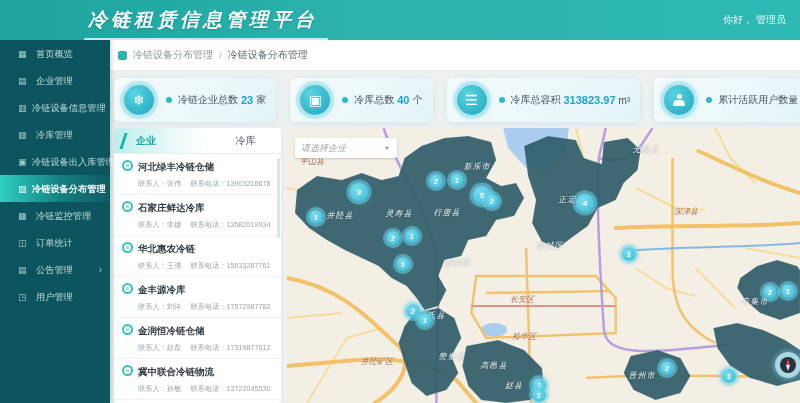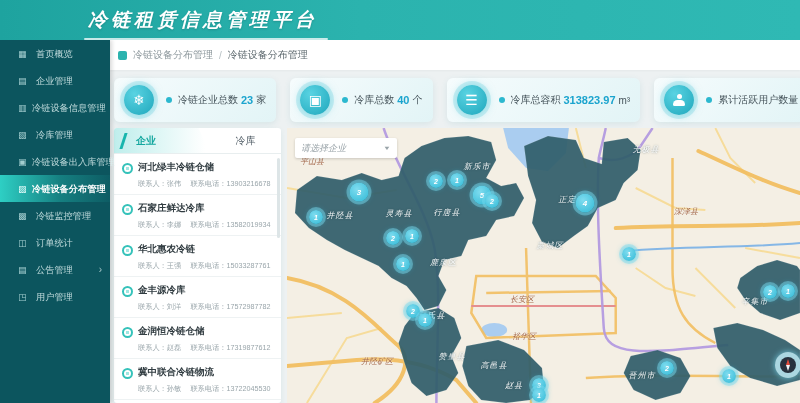--- a/index.html
+++ b/index.html
@@ -65,21 +65,21 @@
   .tabs { height:26px; display:flex; align-items:stretch; border-bottom:1px solid #e8eeef; position:relative; }
   .tab { display:flex; align-items:center; font-size:10px; cursor:pointer; }
   .tab.active { flex:0 0 96px; padding-left:22px; color:#14a79f; font-weight:bold;
     background:linear-gradient(90deg,#bfeeec 0%,rgba(191,238,236,0) 95%);
     clip-path:polygon(0 0,88% 0,100% 100%,0 100%); position:relative; }
   .tab.active::before { content:""; position:absolute; left:8px; top:5px; width:3px; height:16px;
     background:#17b5ad; transform:skewX(-18deg); }
   .tab.inactive { flex:1; justify-content:center; color:#55616a; }
   .list { flex:1; overflow:hidden; position:relative; }
   .list-item { padding:6px 8px 5px 8px; border-bottom:1px solid #eef2f3; position:relative; }
-  .li-head { display:flex; align-items:flex-end; }
+  .li-head { display:flex; align-items:flex-start; }
   .li-ico { width:11px; height:11px; border-radius:50%; border:2px solid #35c2ba; margin-right:5px; flex:none;
     background:radial-gradient(circle,#9fe6e1 30%,#fff 32%); }
   .li-name { font-size:10px; color:#313c41; font-weight:bold; white-space:nowrap; transform:scale(.95); transform-origin:left center;}
   .li-meta { margin:4px 0 0 16px; font-size:8px; color:#9aa6ab; white-space:nowrap;
     transform:scale(.9); transform-origin:left center; }
   .li-meta .sp { display:inline-block; width:8px; }
   .scrollbar { position:absolute; right:1px; top:4px; width:3px; height:80px; border-radius:2px; background:#dde5e7; }
 
   
   .map { flex:1; position:relative; overflow:hidden; background:#f4efe4;font-style:italic; }
@@ -106,20 +106,24 @@
   .compass-inner::before { content:""; position:absolute; left:5.5px; top:2px;
     border-left:2.5px solid transparent; border-right:2.5px solid transparent; border-bottom:6px solid #e04b3c; }
   .compass-inner::after { content:""; position:absolute; left:5.5px; bottom:2px;
     border-left:2.5px solid transparent; border-right:2.5px solid transparent; border-top:6px solid #f2f5f7; }
 </style>
 </head>
 <body>
 
 <div class="header">
   <div class="header-title">冷链租赁信息管理平台</div>
+  <div class="header-user">
+    <span>你好，</span>
+    <span>管理员</span>
+  </div>
 </div>
 
 <div class="sidebar" id="sidebar">
     <div class="side-item">
     <span class="si-icon">▦</span>
     <span class="si-label">首页概览</span>
     <span class="si-arrow"></span>
   </div>
     <div class="side-item">
     <span class="si-icon">▤</span>
@@ -344,21 +348,21 @@
       </div>
 
       <div id="overlays">
           <div class="dlabel" style="left: 53px; top: 87px;">井陉县</div>
           <div class="dlabel" style="left: 112px; top: 85px;">灵寿县</div>
           <div class="dlabel" style="left: 160px; top: 84px;">行唐县</div>
           <div class="dlabel" style="left: 190px; top: 38px;">新乐市</div>
           <div class="dlabel" style="left: 327px; top: 21px; margin-left: 32px;">无极县</div>
           <div class="dlabel" style="left: 285px; top: 71px;">正定县</div>
           <div class="dlabel" style="left: 263px; top: 117px;">藁城区</div>
-          <div class="dlabel" style="left: 140px; top: 134px; padding-left: 33px;">鹿泉区</div>
+          <div class="dlabel" style="left: 154px; top: 134px; padding-left: 33px;">鹿泉区</div>
           <div class="dlabel" style="left: 145px; top: 175px; margin-top: 12px;">元氏县</div>
           <div class="dlabel" style="left: 165px; top: 228px;">赞皇县</div>
           <div class="dlabel" style="left: 207px; top: 237px;">高邑县</div>
           <div class="dlabel" style="left: 227px; top: 257px; text-align: center;">赵县</div>
           <div class="dlabel" style="left: 355px; top: 247px;">晋州市</div>
           <div class="dlabel" style="left: 468px; top: 173px;">辛集市</div>
           <div class="clabel" style="left: 25px; top: 33px;">平山县</div>
           <div class="clabel" style="left: 235px; top: 171px;">长安区</div>
           <div class="clabel" style="left: 237px; top: 208px;">裕华区</div>
           <div class="clabel" style="left: 399px; top: 83px;">深泽县</div>

